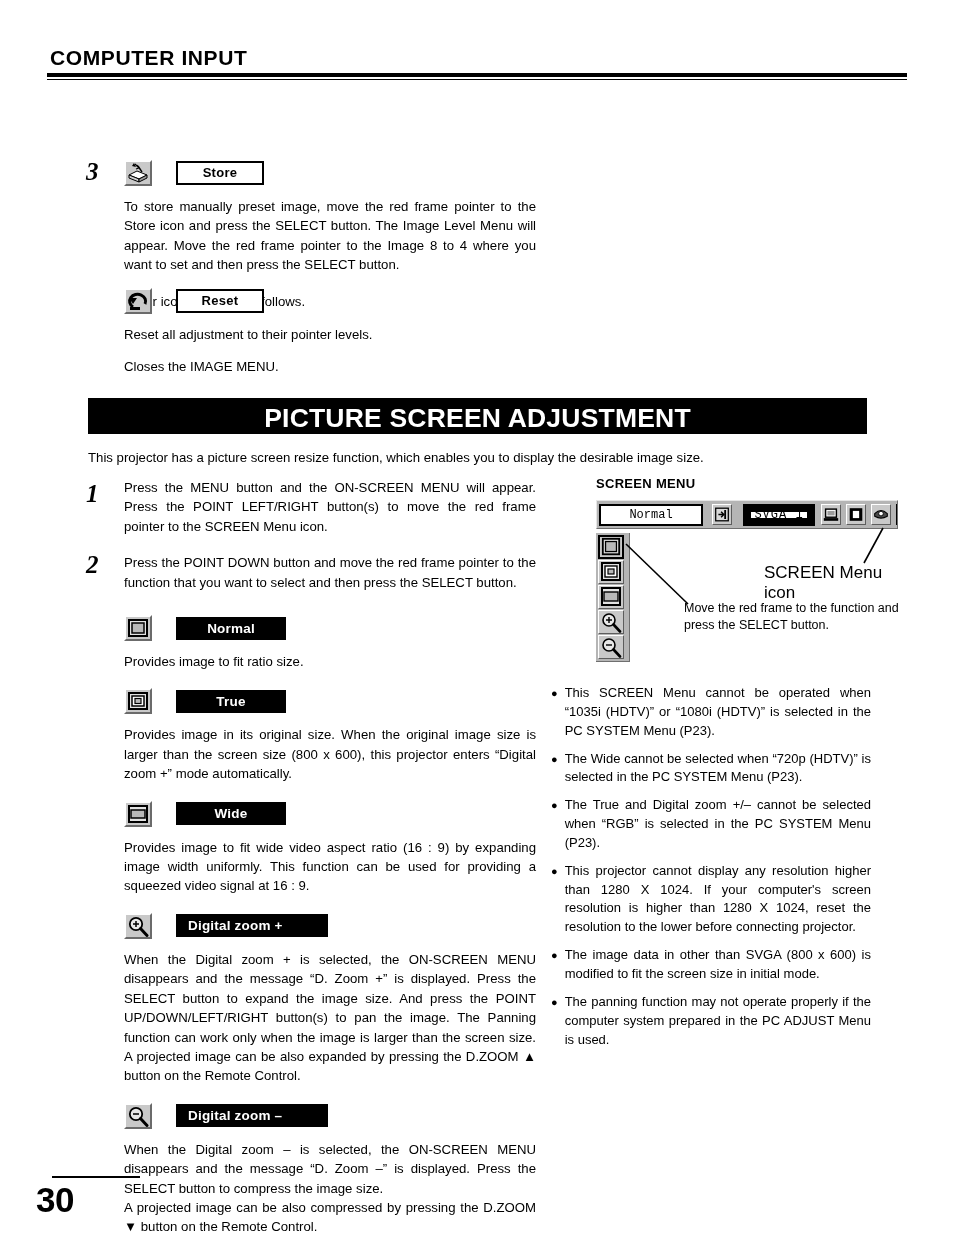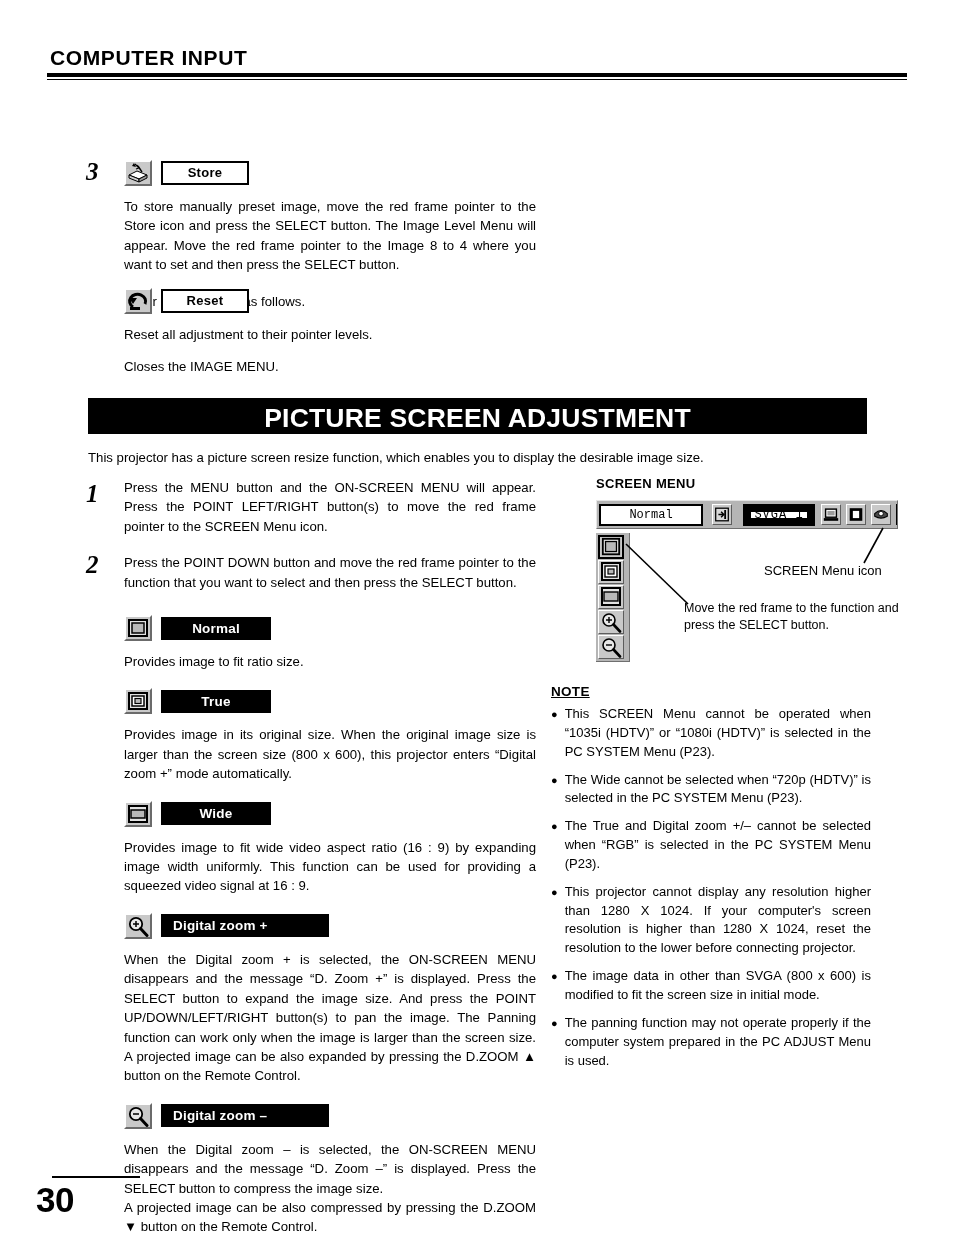--- a/index.html
+++ b/index.html
@@ -52,21 +52,21 @@
     font-family: "Liberation Serif", serif;
     font-style: italic;
     font-weight: bold;
     font-size: 25px;
   }
 
   
   .iconrow {
     display: flex;
     align-items: center;
-    gap: 9px;
+    gap: 24px;
   }
   .icon-box {
     width: 28px;
     height: 26px;
     box-sizing: border-box;
     background: #c9c9c9;
     border-top: 2px solid #ffffff;
     border-left: 2px solid #ffffff;
     border-right: 2px solid #6b6b6b;
     border-bottom: 2px solid #6b6b6b;
@@ -91,21 +91,21 @@
     color: #fff;
     border: none;
     font-size: 13.5px;
     font-weight: bold;
     padding: 4px 0 4px 0;
     width: 110px;
     text-align: center;
     letter-spacing: 0.2px;
     box-sizing: border-box;
   }
-  .label-black.wide-lbl { width: 168px; text-align: left; padding-left: 12px; }
+  .label-black.wide-lbl { width: 152px; text-align: left; padding-left: 12px; }
 
   
   #banner {
     position: absolute;
     left: 88px;
     top: 398px;
     width: 779px;
     height: 36px;
     background: #000;
     color: #fff;
@@ -239,21 +239,21 @@
     left: 88px;
     top: 100px;
     font-size: 12.5px;
     line-height: 1.35;
     width: 228px;
   }
   #callout-2 {
     position: absolute;
     left: 168px;
     top: 63px;
-    font-size: 13px;
+    font-size: 17px;
   }
   #fig-lines {
     position: absolute;
     left: 0; top: 0;
     width: 320px; height: 175px;
     pointer-events: none;
   }
 
   
   #note-wrap { position: absolute; left: 551px; top: 684px; width: 320px; }
@@ -541,21 +541,20 @@
       <line x1="287" y1="28" x2="268" y2="63" stroke="#000" stroke-width="1.6"></line>
       <line x1="30" y1="44" x2="92" y2="104" stroke="#000" stroke-width="1.6"></line>
     </svg>
 
     <div id="callout-2">SCREEN Menu icon</div>
     <div id="callout-1">Move the red frame to the function and press the SELECT button.</div>
   </div>
 </div>
 
 <div id="note-wrap">
-  <div id="note-heading">NOTE</div>
 
   <div class="note-item">
     <span class="note-bullet">●</span>
     <span class="note-text">This SCREEN Menu cannot be operated when “1035i (HDTV)” or “1080i (HDTV)” is selected in the PC SYSTEM Menu  (P23).</span>
   </div>
   <div class="note-item">
     <span class="note-bullet">●</span>
     <span class="note-text">The Wide cannot be selected when “720p (HDTV)” is selected in the PC SYSTEM Menu (P23).</span>
   </div>
   <div class="note-item">

